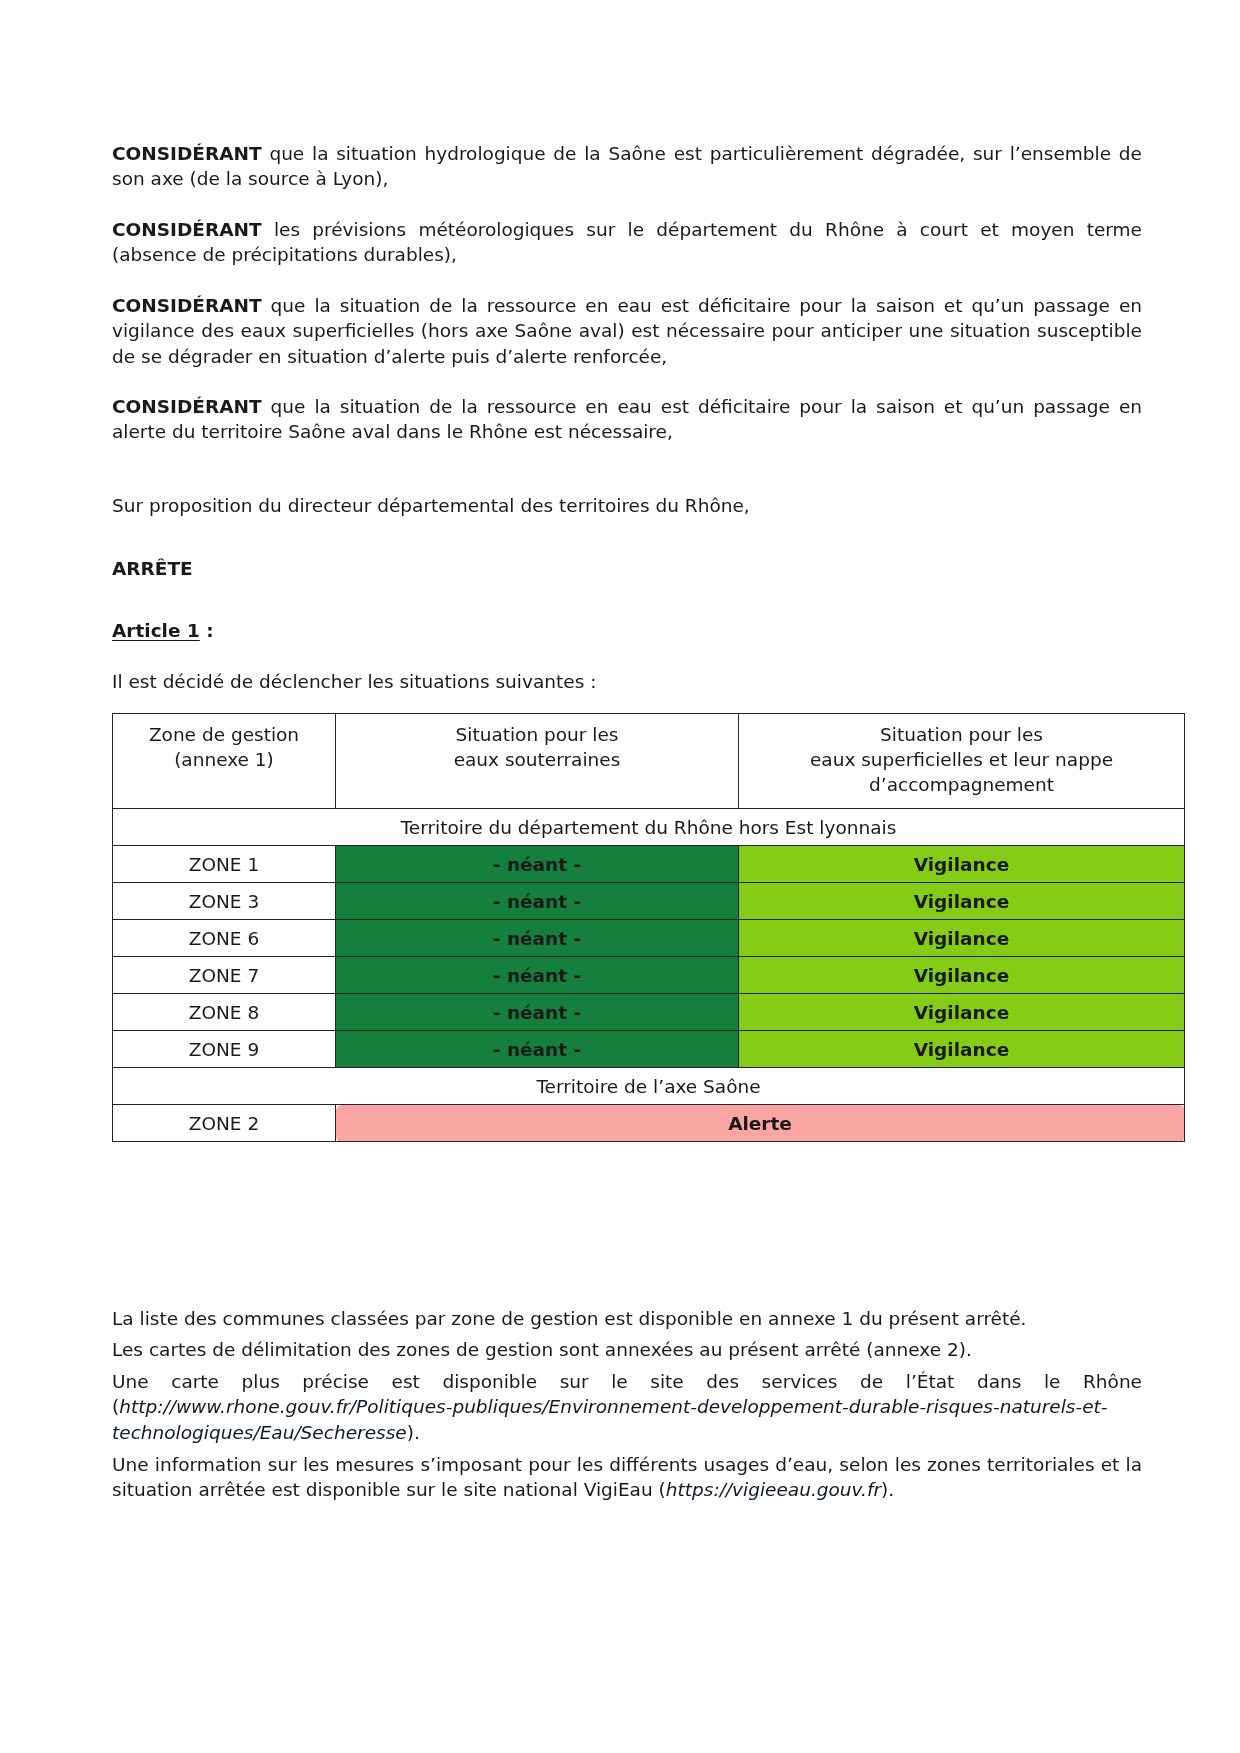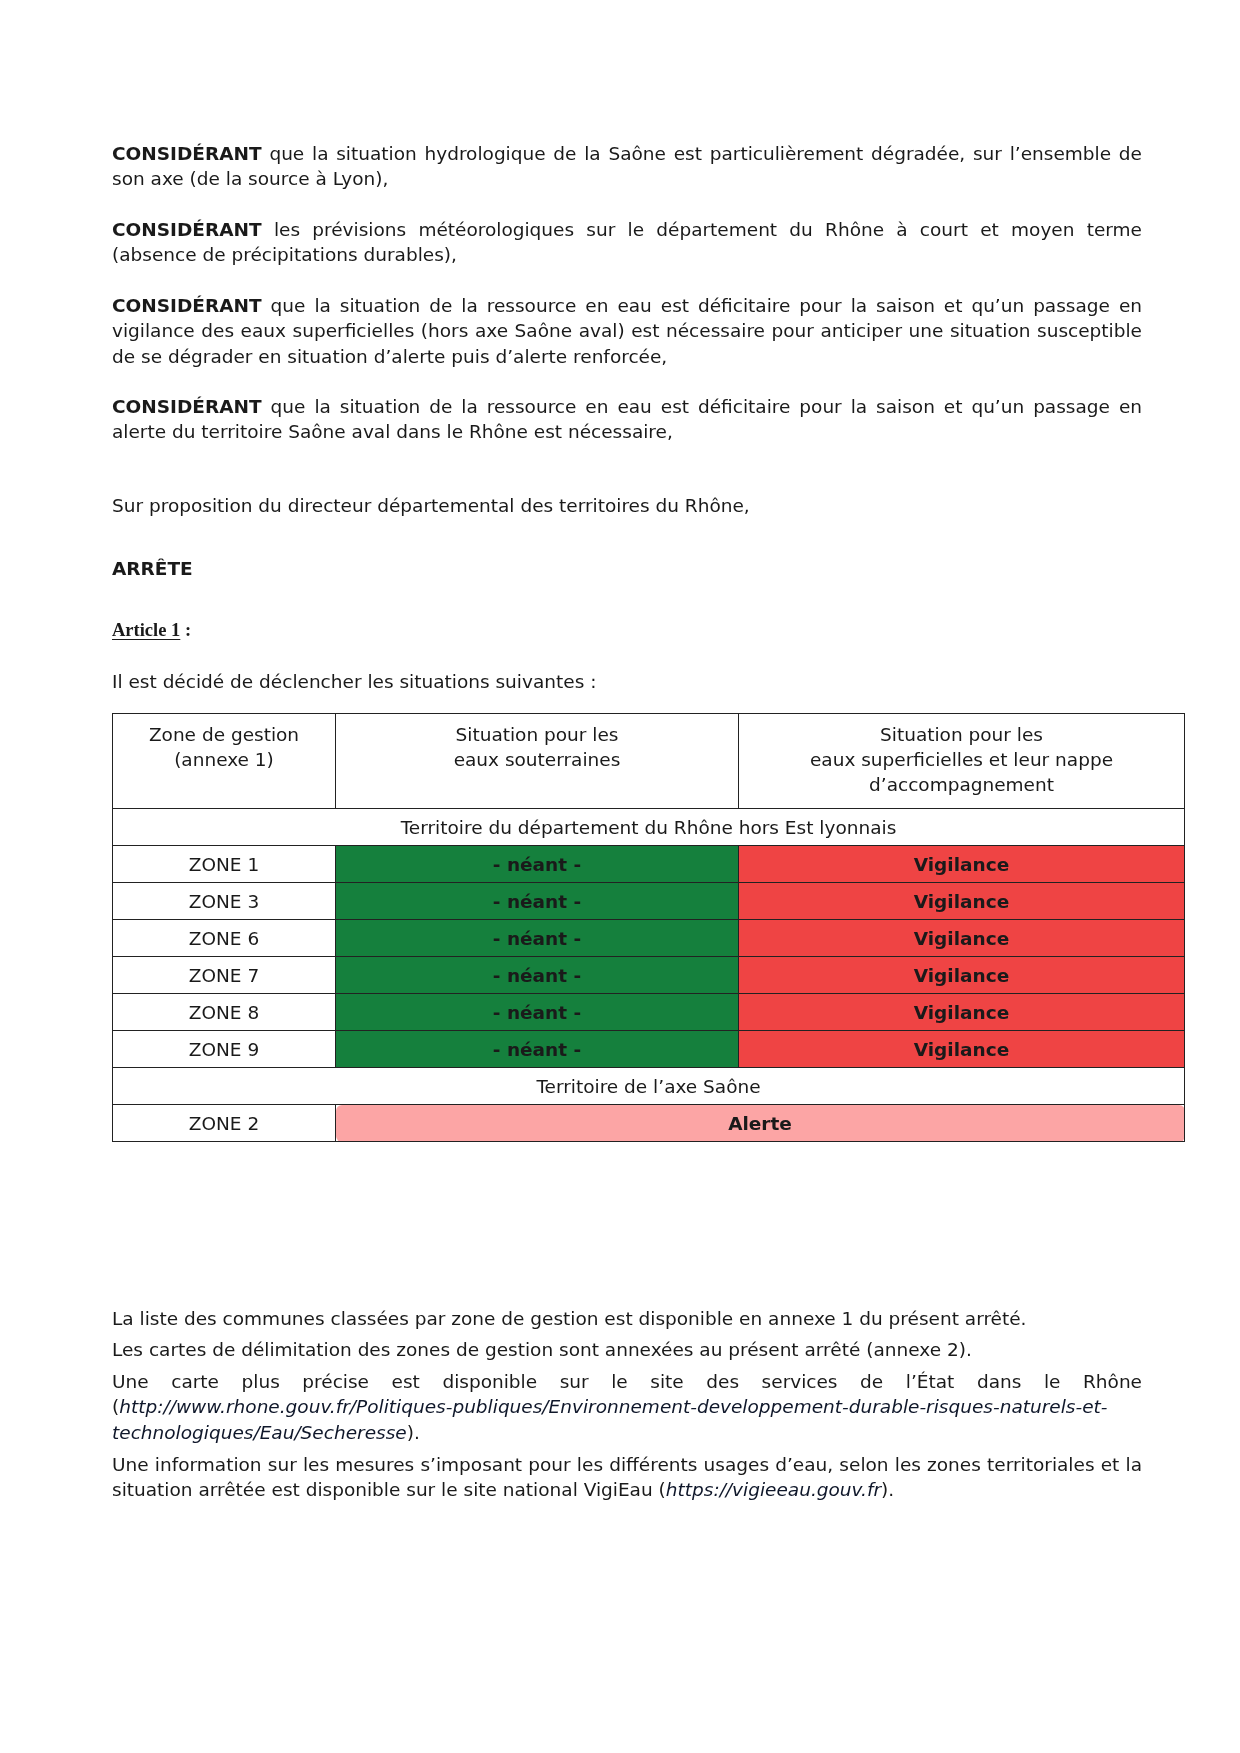--- a/index.html
+++ b/index.html
@@ -3,31 +3,31 @@
 <meta charset="utf-8">
 <style>
   html, body { margin:0; padding:0; background:#ffffff; }
   body { width:1240px; height:1753px; position:relative; overflow:hidden;
          font-family:"DejaVu Sans", sans-serif; color:#1a1a1a; }
   .page { position:absolute; left:112px; top:0; width:1030px; }
   .p { position:absolute; left:0; width:1030px; font-size:18.5px; line-height:25.5px;
        text-align:justify; text-align-last:left; }
   .p b { font-weight:bold; }
   .heading { font-weight:bold; }
-  .article { font-weight:bold;font-family:Liberation Serif, serif; }
+  .article { font-weight:bold; }
   .article u { text-decoration:underline; text-underline-offset:3px; }
   table.sit { position:absolute; left:0; top:713px; width:1073px; border-collapse:collapse;
               font-size:18.5px; }
   table.sit td { border:1px solid #222; text-align:center; padding:0; }
   table.sit tr.hdr td { height:86px; vertical-align:top; padding-top:8px; line-height:25px; }
   table.sit tr.terr td { height:36px; background:#fff; }
   table.sit tr.zone td { height:36px; }
   td.zc { width:222px; background:#fff; }
   td.gw { width:402px; background:#15803d; font-weight:bold; }
-  td.sw { background:#ef4444; font-weight:bold; }
+  td.sw { background:#84cc16; font-weight:bold; }
   td.al { background:#fca5a5; font-weight:bold;border-radius:6px; }
   .link { color:#0f172a; font-style:italic; }
 </style>
 </head>
 <body>
 
 <div class="page">
 
   <p class="p" style="top:122px;"><b>CONSIDÉRANT</b><span> que la situation hydrologique de la Saône est particulièrement dégradée, sur l’ensemble de son axe (de la source à Lyon),</span></p>
 

